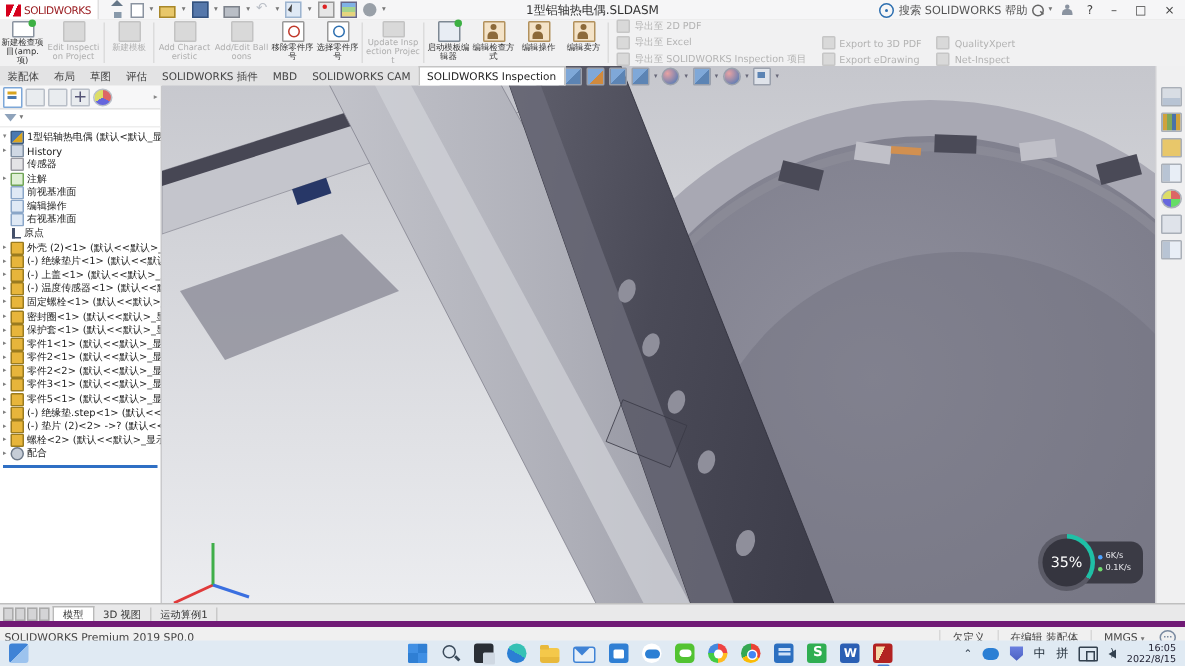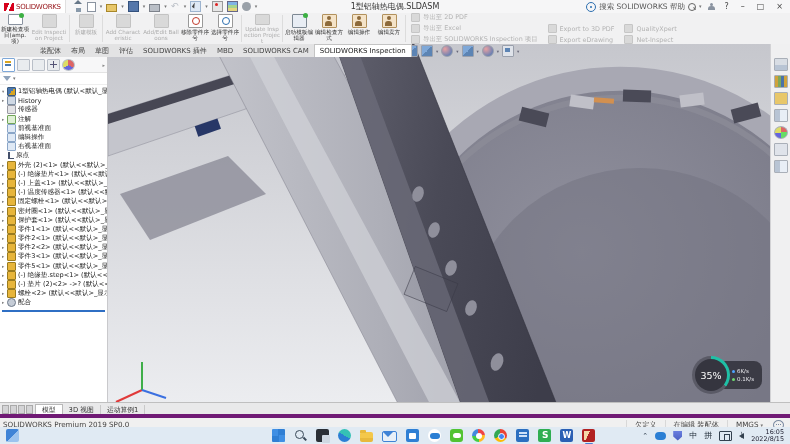--- a/index.html
+++ b/index.html
@@ -66,21 +66,21 @@
   .ricon.man::before{content:"";position:absolute;left:4px;top:1px;width:4px;height:4px;border-radius:50%;background:#8d6a3a;}
   .ricon.man::after{content:"";position:absolute;left:2.5px;top:5.5px;width:7px;height:5px;border-radius:3px 3px 0 0;background:#8d6a3a;}
   .rsep{width:1px;background:#dcdcdc;margin:2px 1px;}
   .exports{display:flex;gap:10px;padding:2px 4px 0 4px;align-items:flex-end;}
   .exp-col{display:flex;flex-direction:column;gap:2px;}
   .exp-item{display:flex;align-items:center;gap:3px;color:#b3b3b3;font-size:6.4px;white-space:nowrap;}
   .eico{width:7px;height:7px;background:#d9d9d9;border:1px solid #c6c6c6;border-radius:1px;flex:none;}
 
   
   .tabstrip{position:absolute;left:0;top:44px;width:292px;height:13px;background:#e3e3e4;
-            display:flex;align-items:flex-end;z-index:6;border-right:1px solid #cfcfcf;padding-left:35px;}
+            display:flex;align-items:flex-end;z-index:6;border-right:1px solid #cfcfcf;}
   .ctab{font-size:7px;color:#444;padding:1px 5px;white-space:nowrap;line-height:10px;}
   .ctab.active{background:#fff;border:1px solid #c4c4c4;border-bottom:none;color:#222;}
 
   
   .viewport{position:absolute;left:108px;top:44px;width:730px;height:370px;overflow:hidden;}
   .viewport svg{display:block;}
   .headsup{position:absolute;left:238px;top:1px;display:flex;align-items:center;gap:3px;z-index:4;}
   .hico{width:10px;height:10px;border-radius:1px;position:relative;background:#c9ccd4;border:1px solid #9aa0ac;}
   .hico.mag1{background:radial-gradient(circle at 4px 4px,#eef 3px,#7d8699 3.5px,#c9ccd4 4px);}
   .hico.cube{background:linear-gradient(135deg,#7fa8d8 50%,#5c84b4 50%);}

